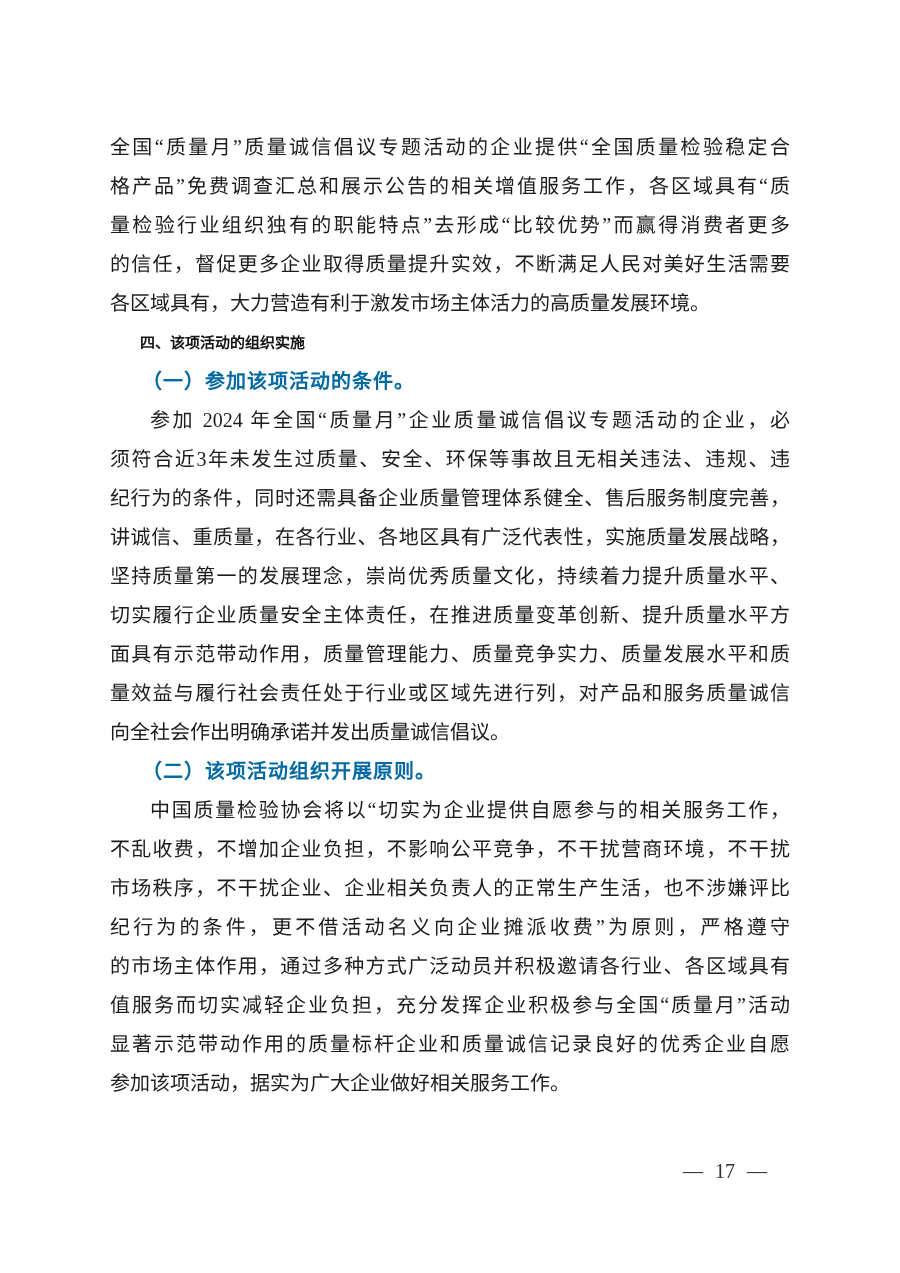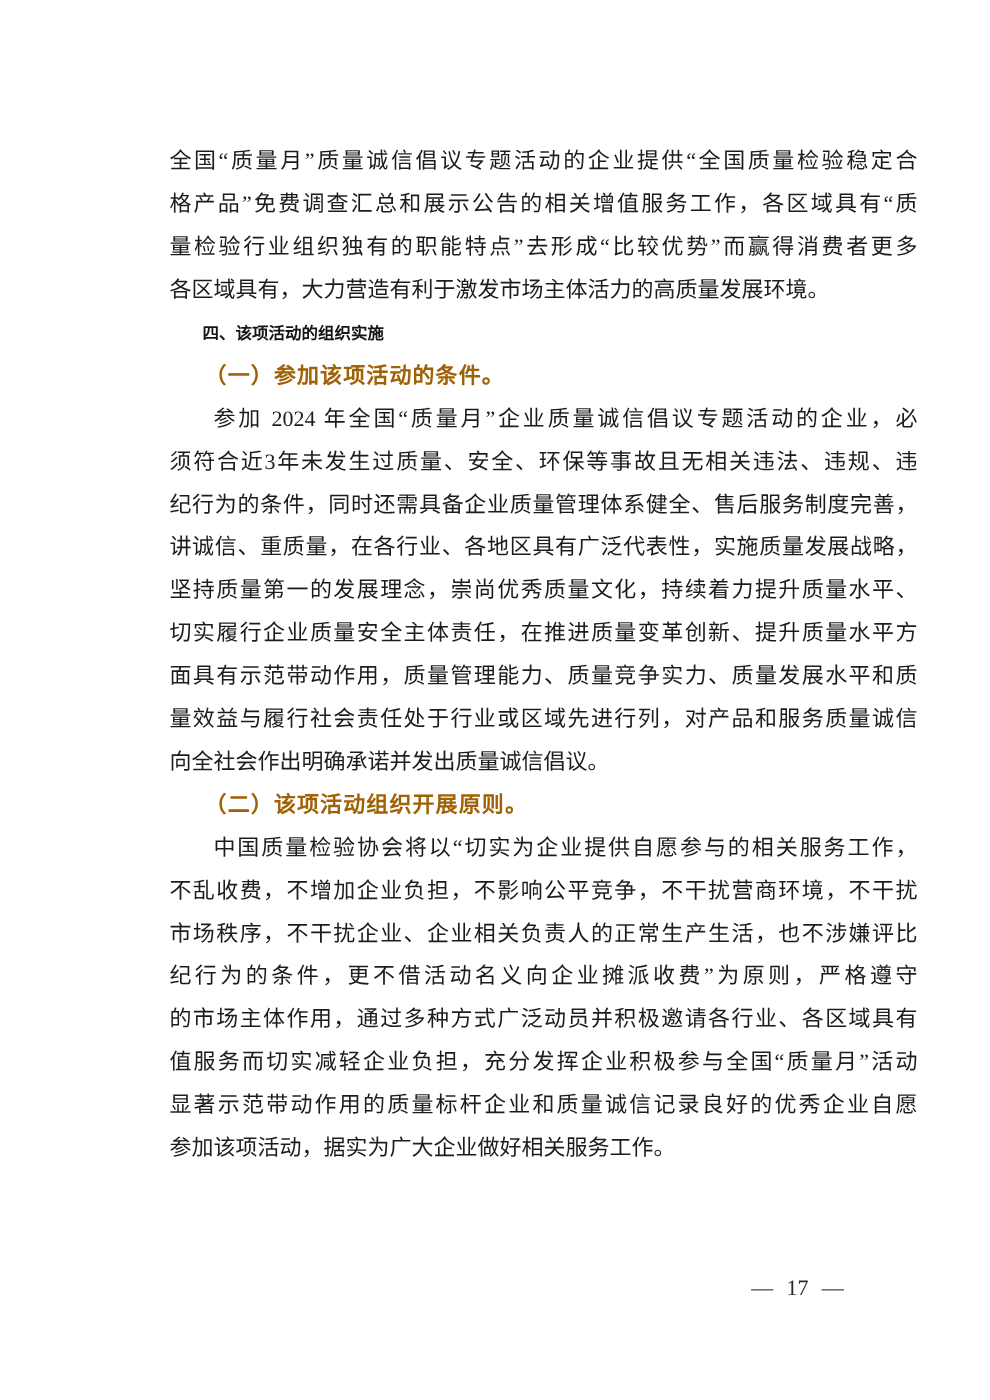--- a/index.html
+++ b/index.html
@@ -8,21 +8,20 @@
     position: relative;
     background: #ffffff;
     color: #1c1c1c;
     font-family: "Liberation Serif", "DejaVu Serif", serif;
     overflow: hidden;
   }
   .page {
     position: absolute;
     inset: 0;
     background: #ffffff;
-    margin-left: 44px;
   }
   .page-body {
     position: absolute;
     left: 110px;
     top: 128px;
     width: 680px;
   }
   .para { width: 100%; }
   .line {
     font-size: 20px;
@@ -47,21 +46,21 @@
     padding-left: 2em;
     color: #151515;
   }
   .h2 {
     font-family: "Liberation Serif", "DejaVu Serif", serif;
     font-weight: 700;
     font-size: 20px;
     line-height: 39px;
     height: 39px;
     padding-left: 1.6em;
-    color: #a16207;
+    color: #0369a1;
     letter-spacing: 1px;
   }
   .footer {
     position: absolute;
     top: 1158px;
     right: 133px;
     display: flex;
     align-items: center;
     gap: 12px;
     font-size: 20px;
@@ -75,20 +74,21 @@
 <body>
 
 <div class="page">
 
   <div class="page-body">
 
     <div class="para">
       <div class="line">全国“质量月”质量诚信倡议专题活动的企业提供“全国质量检验稳定合</div>
       <div class="line">格产品”免费调查汇总和展示公告的相关增值服务工作，各区域具有“质</div>
       <div class="line">量检验行业组织独有的职能特点”去形成“比较优势”而赢得消费者更多</div>
+      <div class="line">的信任，督促更多企业取得质量提升实效，不断满足人民对美好生活需要</div>
       <div class="line last">各区域具有，大力营造有利于激发市场主体活力的高质量发展环境。</div>
     </div>
 
     <div class="h1">四、该项活动的组织实施</div>
 
     <div class="h2">（一）参加该项活动的条件。</div>
 
     <div class="para">
       <div class="line indent">参加 2024 年全国“质量月”企业质量诚信倡议专题活动的企业，必</div>
       <div class="line">须符合近3年未发生过质量、安全、环保等事故且无相关违法、违规、违</div>

